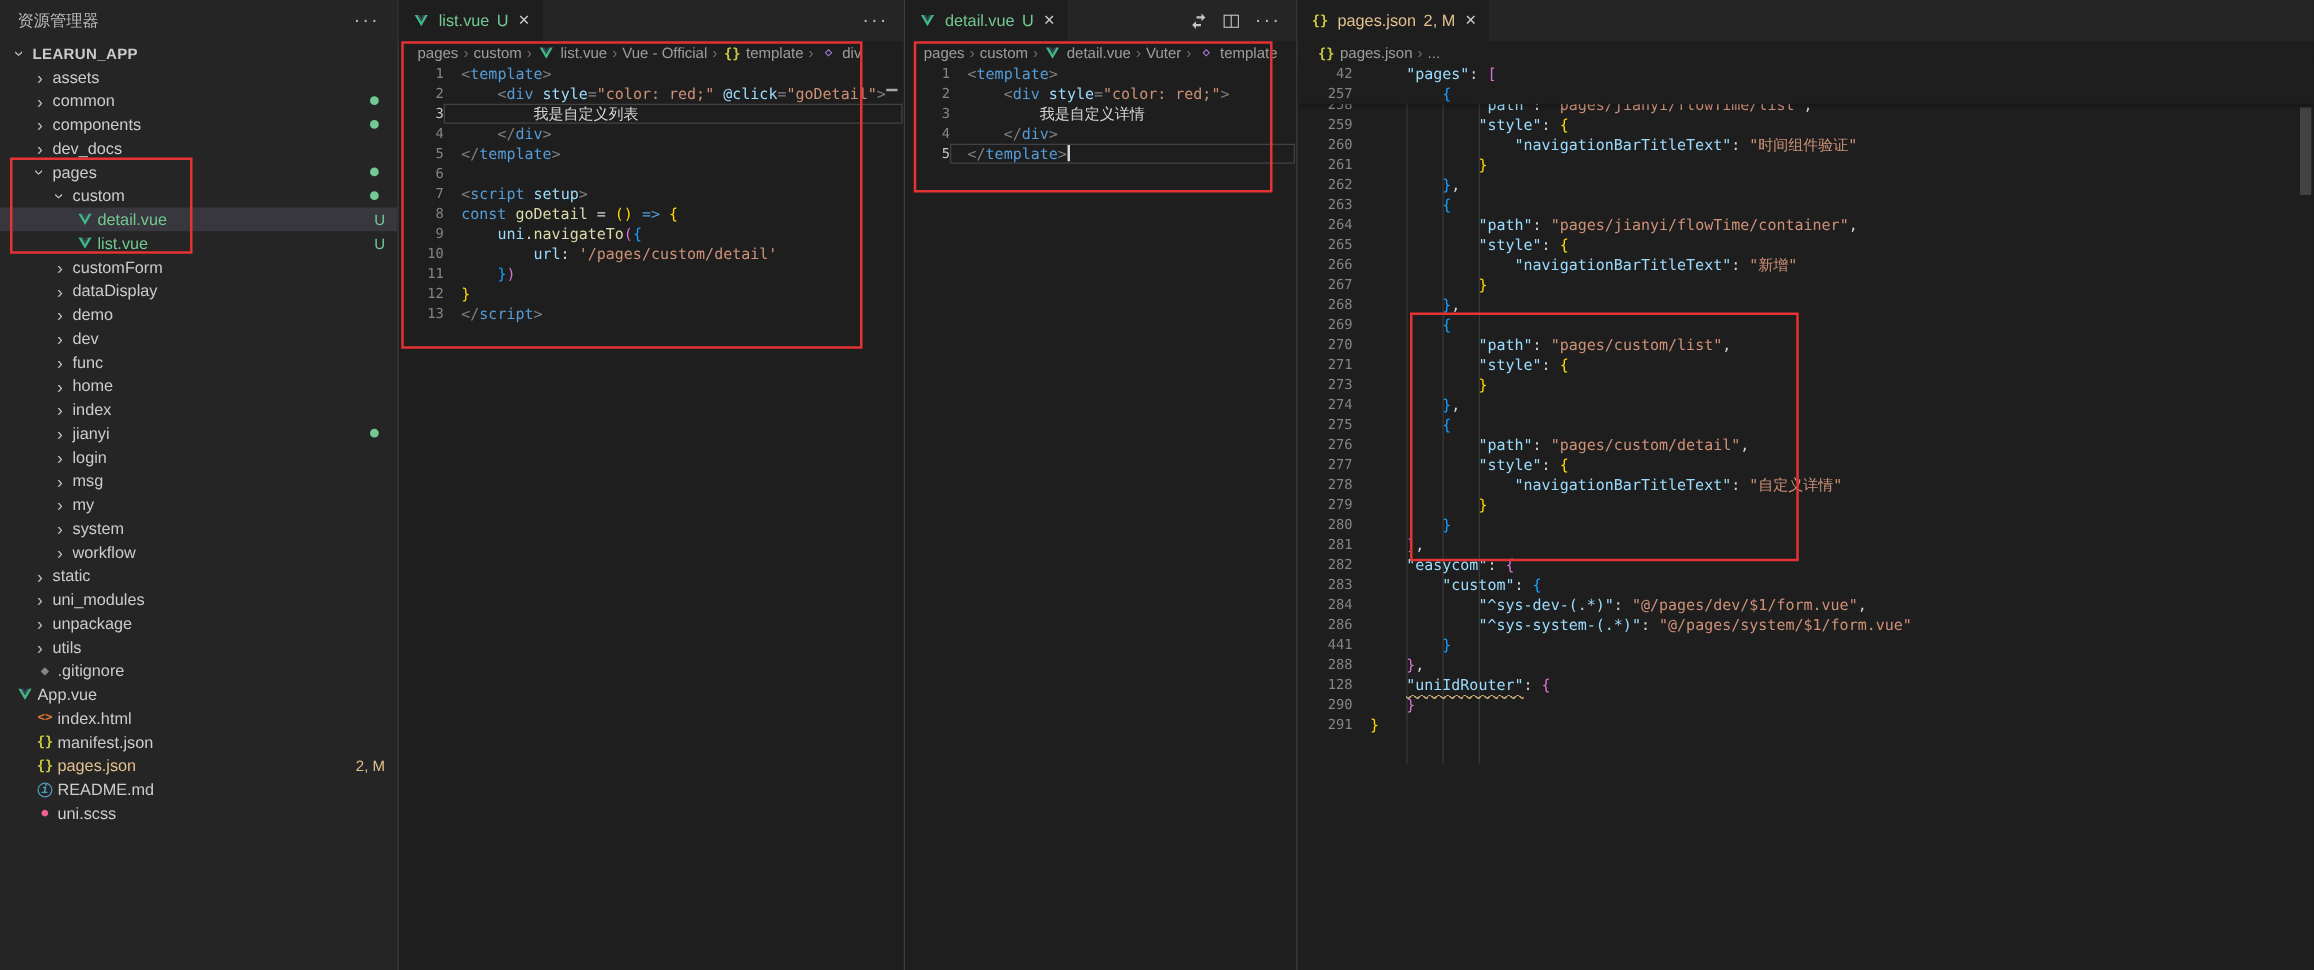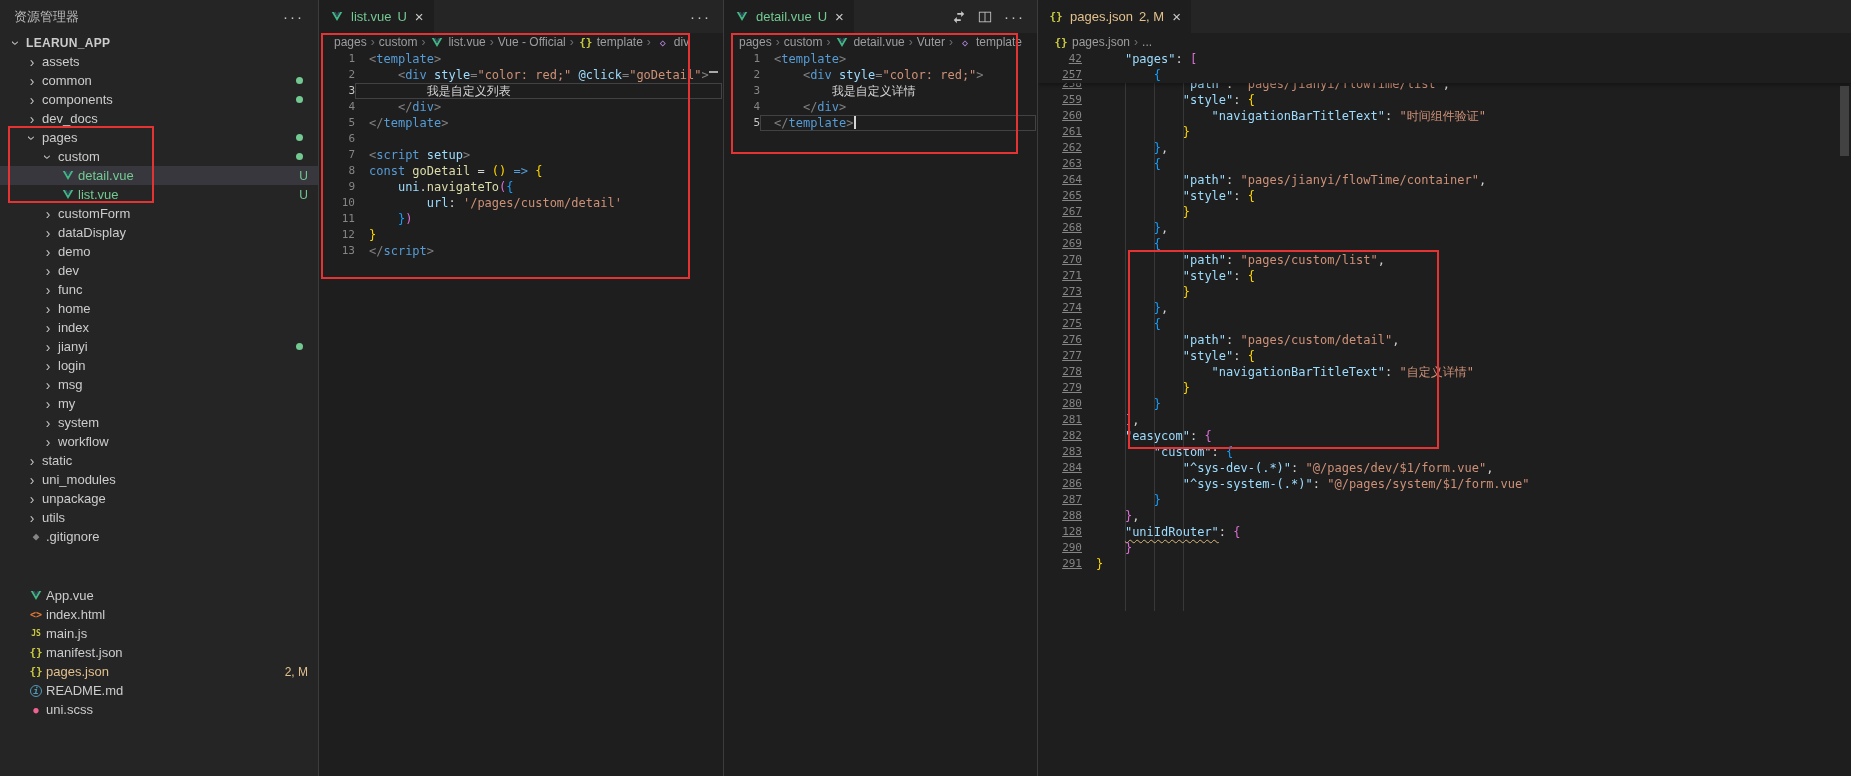--- a/index.html
+++ b/index.html
@@ -49,21 +49,21 @@
   .bsep { color:#6e6e6e; font-size:12px; }
   .bitem { display:inline-flex; align-items:center; gap:3px; cursor:pointer; }
 
   
   .code { position:relative; flex:1; overflow:hidden; --gutter:50px;
           font-family:"DejaVu Sans Mono","DejaVu Sans",monospace; font-size:12px; line-height:16px; }
   .cline { display:flex; height:16px; position:relative; }
   .cline.cut { height:9px; overflow:hidden; align-items:flex-end; }
   .lnum { width:50px; flex-shrink:0; text-align:right; padding-right:14px; color:#858585; font-size:11px; line-height:16px; }
   .eg3 .code { --gutter:58px; }
-  .eg3 .lnum { width:58px;text-decoration:underline; }
+  .eg3 .lnum { width:58px; }
   .ltxt { white-space:pre; line-height:16px; }
   .cline.active::after { content:''; position:absolute; left:36px; right:1px; top:0; bottom:0;
                          border:1px solid #424246; pointer-events:none; }
   .cline.active .lnum { color:#c6c6c6; }
   .caret { display:inline-block; width:2px; height:13px; background:#d4d4d4; vertical-align:-2px; margin-left:1px; }
   .sticky { position:relative; background:#1e1e1e; box-shadow:0 2px 4px rgba(0,0,0,.35); z-index:3; }
 
   
   .tk-t { color:#569cd6; }  .tk-p { color:#808080; }  .tk-w { color:#d4d4d4; }
   .tk-a { color:#9cdcfe; }  .tk-s { color:#ce9178; }  .tk-k { color:#569cd6; }
@@ -214,36 +214,32 @@
           <span class="tname">unpackage</span>
         </div>
         <div class="trow" style="padding-left: 24px;">
           <span class="chev">›</span>
           <span class="tname">utils</span>
         </div>
         <div class="trow" style="padding-left: 28px;">
           <span class="fic g-git" style="color: rgb(133, 133, 133);">◆</span>
           <span class="tname">.gitignore</span>
         </div>
-        <div class="trow" style="padding-left: 28px; margin-top: 40px;">
+        <div class="trow" style="padding-left: 12px;">
           <span class="fic">
             <svg width="12" height="11" viewBox="0 0 16 14">
               <path fill="#41b883" d="M1 1h3l4 7 4-7h3L8 13z"></path>
               <path fill="#35495e" d="M4 1h2.5L8 4.5 9.5 1H12L8 8z"></path>
             </svg>
           </span>
           <span class="tname">App.vue</span>
         </div>
         <div class="trow" style="padding-left: 28px;">
           <span class="fic g-html" style="color: rgb(227, 121, 51);">&lt;&gt;</span>
           <span class="tname">index.html</span>
-        </div>
-        <div class="trow" style="padding-left: 28px;">
-          <span class="fic g-js" style="color: rgb(203, 203, 65);">JS</span>
-          <span class="tname">main.js</span>
         </div>
         <div class="trow" style="padding-left: 28px;">
           <span class="fic g-braces" style="color: rgb(203, 203, 65);">{}</span>
           <span class="tname">manifest.json</span>
         </div>
         <div class="trow" style="padding-left: 28px;">
           <span class="fic g-braces" style="color: rgb(203, 203, 65);">{}</span>
           <span class="tname yellow">pages.json</span>
           <span class="tbadge yellow">2, M</span>
         </div>
@@ -513,20 +509,24 @@
           </div>
           <div class="cline">
             <span class="lnum">264</span>
             <span class="ltxt"><span class="tk-w">            </span><span class="tk-key">"path"</span><span class="tk-w">: </span><span class="tk-s">"pages/jianyi/flowTime/container"</span><span class="tk-w">,</span></span>
           </div>
           <div class="cline">
             <span class="lnum">265</span>
             <span class="ltxt"><span class="tk-w">            </span><span class="tk-key">"style"</span><span class="tk-w">: </span><span class="tk-b0">{</span></span>
           </div>
           <div class="cline">
+            <span class="lnum">266</span>
+            <span class="ltxt"><span class="tk-w">                </span><span class="tk-key">"navigationBarTitleText"</span><span class="tk-w">: </span><span class="tk-s">"新增"</span></span>
+          </div>
+          <div class="cline">
             <span class="lnum">267</span>
             <span class="ltxt"><span class="tk-w">            </span><span class="tk-b0">}</span></span>
           </div>
           <div class="cline">
             <span class="lnum">268</span>
             <span class="ltxt"><span class="tk-w">        </span><span class="tk-b2">}</span><span class="tk-w">,</span></span>
           </div>
           <div class="cline">
             <span class="lnum">269</span>
             <span class="ltxt"><span class="tk-w">        </span><span class="tk-b2">{</span></span>
@@ -585,21 +585,21 @@
           </div>
           <div class="cline">
             <span class="lnum">284</span>
             <span class="ltxt"><span class="tk-w">            </span><span class="tk-key">"^sys-dev-(.*)"</span><span class="tk-w">: </span><span class="tk-s">"@/pages/dev/$1/form.vue"</span><span class="tk-w">,</span></span>
           </div>
           <div class="cline">
             <span class="lnum">286</span>
             <span class="ltxt"><span class="tk-w">            </span><span class="tk-key">"^sys-system-(.*)"</span><span class="tk-w">: </span><span class="tk-s">"@/pages/system/$1/form.vue"</span></span>
           </div>
           <div class="cline">
-            <span class="lnum">287</span>
+            <span class="lnum">441</span>
             <span class="ltxt"><span class="tk-w">        </span><span class="tk-b2">}</span></span>
           </div>
           <div class="cline">
             <span class="lnum">288</span>
             <span class="ltxt"><span class="tk-w">    </span><span class="tk-b1">}</span><span class="tk-w">,</span></span>
           </div>
           <div class="cline">
             <span class="lnum">128</span>
             <span class="ltxt"><span class="tk-w">    </span><span class="tk-warn">"uniIdRouter"</span><span class="tk-w">: </span><span class="tk-b1">{</span></span>
           </div>

